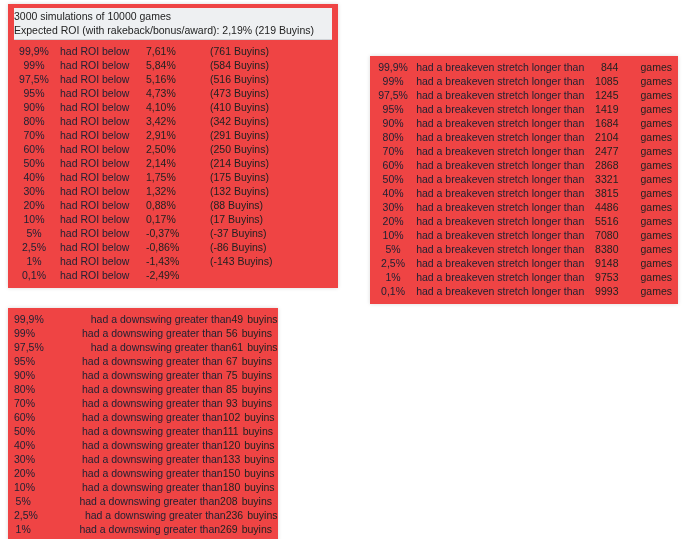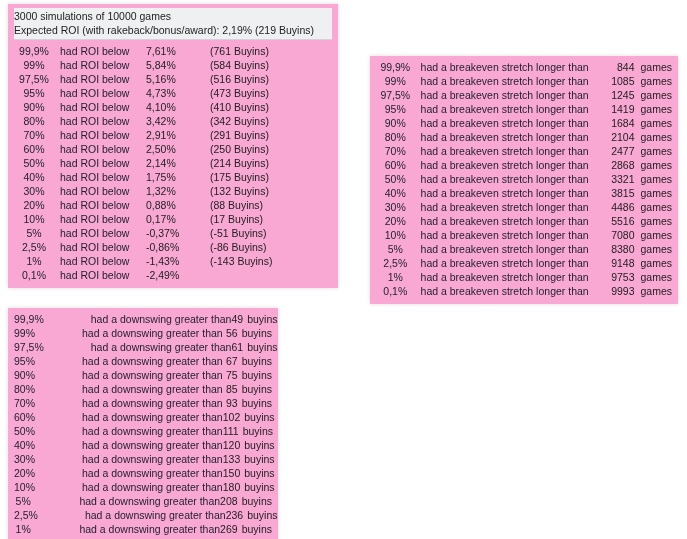--- a/index.html
+++ b/index.html
@@ -12,21 +12,21 @@
   }
   .page {
     width: 687px;
     height: 539px;
     position: relative;
     background: #ffffff;
     overflow: hidden;
   }
   .panel {
     position: absolute;
-    background: #f9a8d4;
+    background: #ef4444;
     box-shadow: 0 0 4px rgba(0,0,0,0.15);
     padding: 4px 6px 6px 6px;
     box-sizing: border-box;
   }
   .panel-roi {
     left: 8px;
     top: 4px;
     width: 330px;
   }
   .panel-break {
@@ -62,21 +62,21 @@
   }
   .c-mid {
     color: #223;
   }
   .panel-roi .c-mid { width: 86px; }
   .panel-roi .c-val { width: 50px; text-align: left; }
   .panel-roi .c-buy { width: 110px; text-align: left; padding-left: 14px; }
 
   .panel-break .c-mid { width: 182px; }
   .panel-break .c-val { width: 40px; text-align: right; }
-  .panel-break .c-unit { padding-left: 6px; }
+  .panel-break .c-unit { padding-left: 22px; }
 
   .panel-down .c-mid { width: 148px; padding-left: 41px; }
   .panel-down .c-val { width: 30px; text-align: right; }
   .panel-down .c-unit { padding-left: 4px; }
 </style>
 </head>
 <body>
 
 <div class="page">
 
@@ -161,21 +161,21 @@
         <div class="row">
           <span class="c-pct">10%</span>
           <span class="c-mid">had ROI below</span>
           <span class="c-val">0,17%</span>
           <span class="c-buy">(17 Buyins)</span>
         </div>
         <div class="row">
           <span class="c-pct">5%</span>
           <span class="c-mid">had ROI below</span>
           <span class="c-val">-0,37%</span>
-          <span class="c-buy">(-51 Buyins)</span>
+          <span class="c-buy">(-37 Buyins)</span>
         </div>
         <div class="row">
           <span class="c-pct">2,5%</span>
           <span class="c-mid">had ROI below</span>
           <span class="c-val">-0,86%</span>
           <span class="c-buy">(-86 Buyins)</span>
         </div>
         <div class="row">
           <span class="c-pct">1%</span>
           <span class="c-mid">had ROI below</span>

